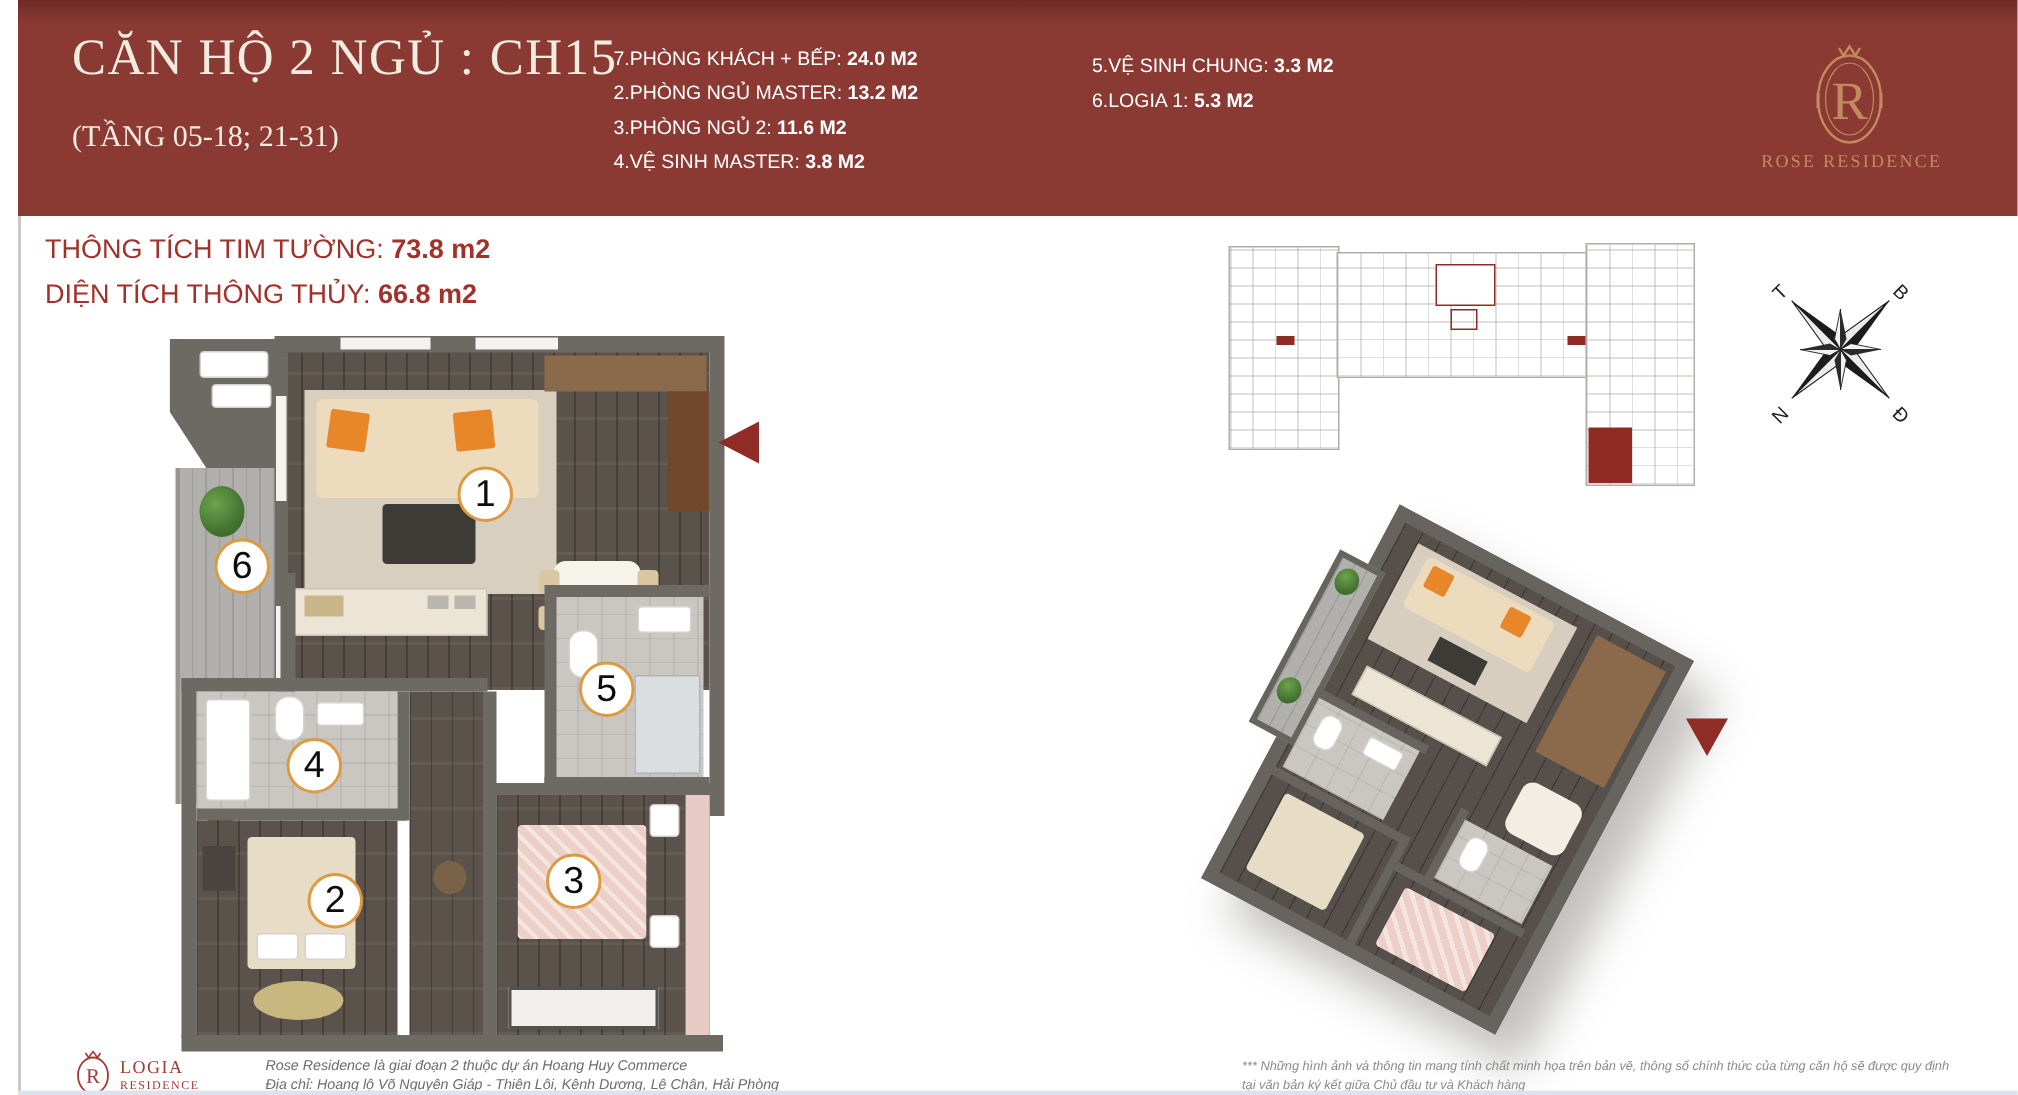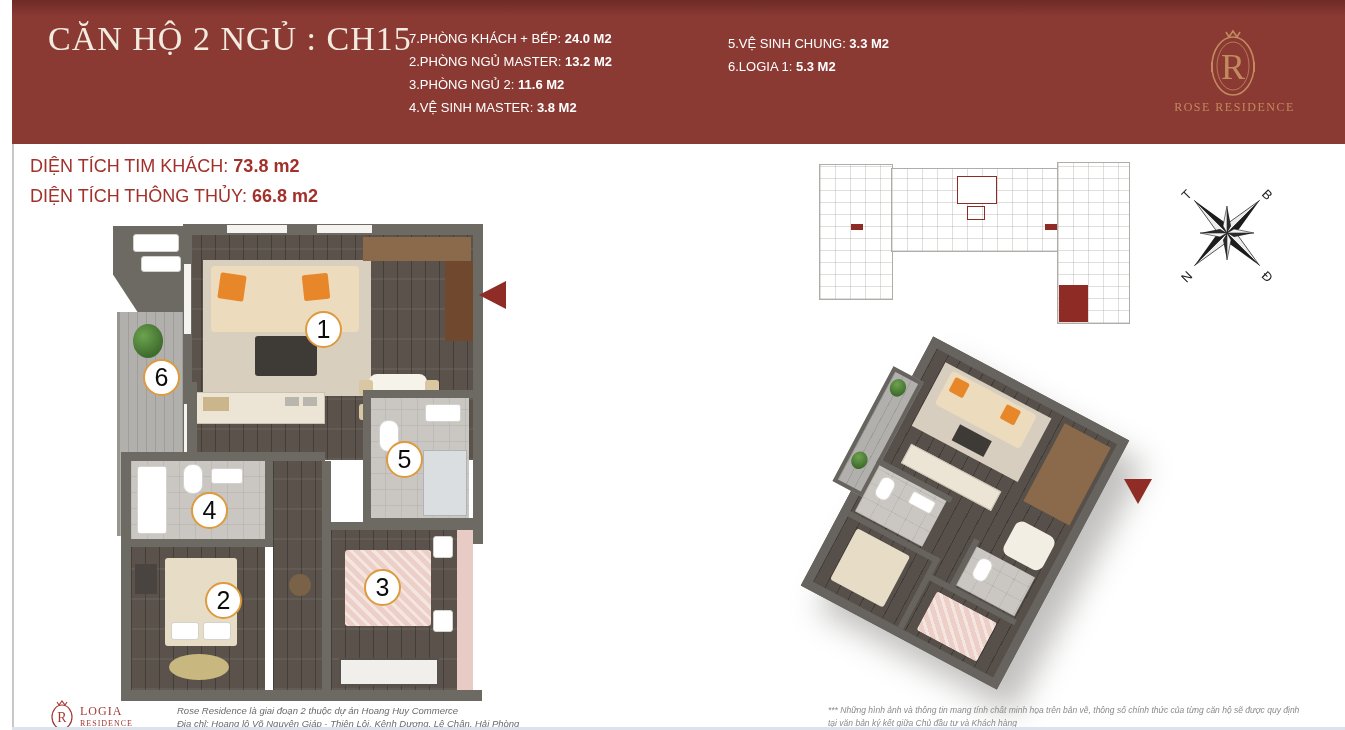--- a/index.html
+++ b/index.html
@@ -92,20 +92,21 @@
   #f-disc1{top:705px;}
   #f-disc2{top:718px;}
 </style>
 </head>
 <body>
 
 <div id="stage">
 
   <div class="abs" id="header">
     <div class="abs" id="title">CĂN HỘ 2 NGỦ : CH15</div>
+    <div class="abs" id="floors">(TẦNG 05-18; 21-31)</div>
 
     <ul class="abs roomlist" id="roomcol1">
       <li><span>7.PHÒNG KHÁCH + BẾP: </span><b>24.0 M2</b></li>
       <li><span>2.PHÒNG NGỦ MASTER: </span><b>13.2 M2</b></li>
       <li><span>3.PHÒNG NGỦ 2: </span><b>11.6 M2</b></li>
       <li><span>4.VỆ SINH MASTER: </span><b>3.8 M2</b></li>
     </ul>
     <ul class="abs roomlist" id="roomcol2">
       <li><span>5.VỆ SINH CHUNG: </span><b>3.3 M2</b></li>
       <li><span>6.LOGIA 1: </span><b>5.3 M2</b></li>
@@ -116,21 +117,21 @@
       <ellipse cx="25" cy="38" rx="16" ry="24" fill="none" stroke="#c28a5e" stroke-width="0.8"></ellipse>
       <path d="M18 4 L21 9 L25 3 L29 9 L32 4" fill="none" stroke="#c28a5e" stroke-width="1.6"></path>
       <line x1="4" y1="34" x2="4" y2="44" stroke="#c28a5e" stroke-width="2"></line>
       <line x1="46" y1="34" x2="46" y2="44" stroke="#c28a5e" stroke-width="2"></line>
       <text x="25" y="51" text-anchor="middle" font-family="Liberation Serif,serif" font-size="36" fill="#c28a5e">R</text>
     </svg>
     <div class="abs" id="logo-text">ROSE RESIDENCE</div>
   </div>
 
   <div class="abs arealine" id="area1">
-    <span>DIỆN TÍCH TIM KHÁCH: </span><b>73.8 m2</b>
+    <span>THÔNG TÍCH TIM TƯỜNG: </span><b>73.8 m2</b>
   </div>
   <div class="abs arealine" id="area2">
     <span>DIỆN TÍCH THÔNG THỦY: </span><b>66.8 m2</b>
   </div>
   <div class="abs" id="left-edge"></div>
 
   <div class="abs" id="plan">
 
     <div class="abs wall" style="left:6px;top:2px;width:76px;height:88px;clip-path:polygon(0 0,100% 0,100% 100%,34% 100%,0 55%);"></div>
     <div class="abs fix" style="left:26px;top:10px;width:44px;height:16px;"></div>

